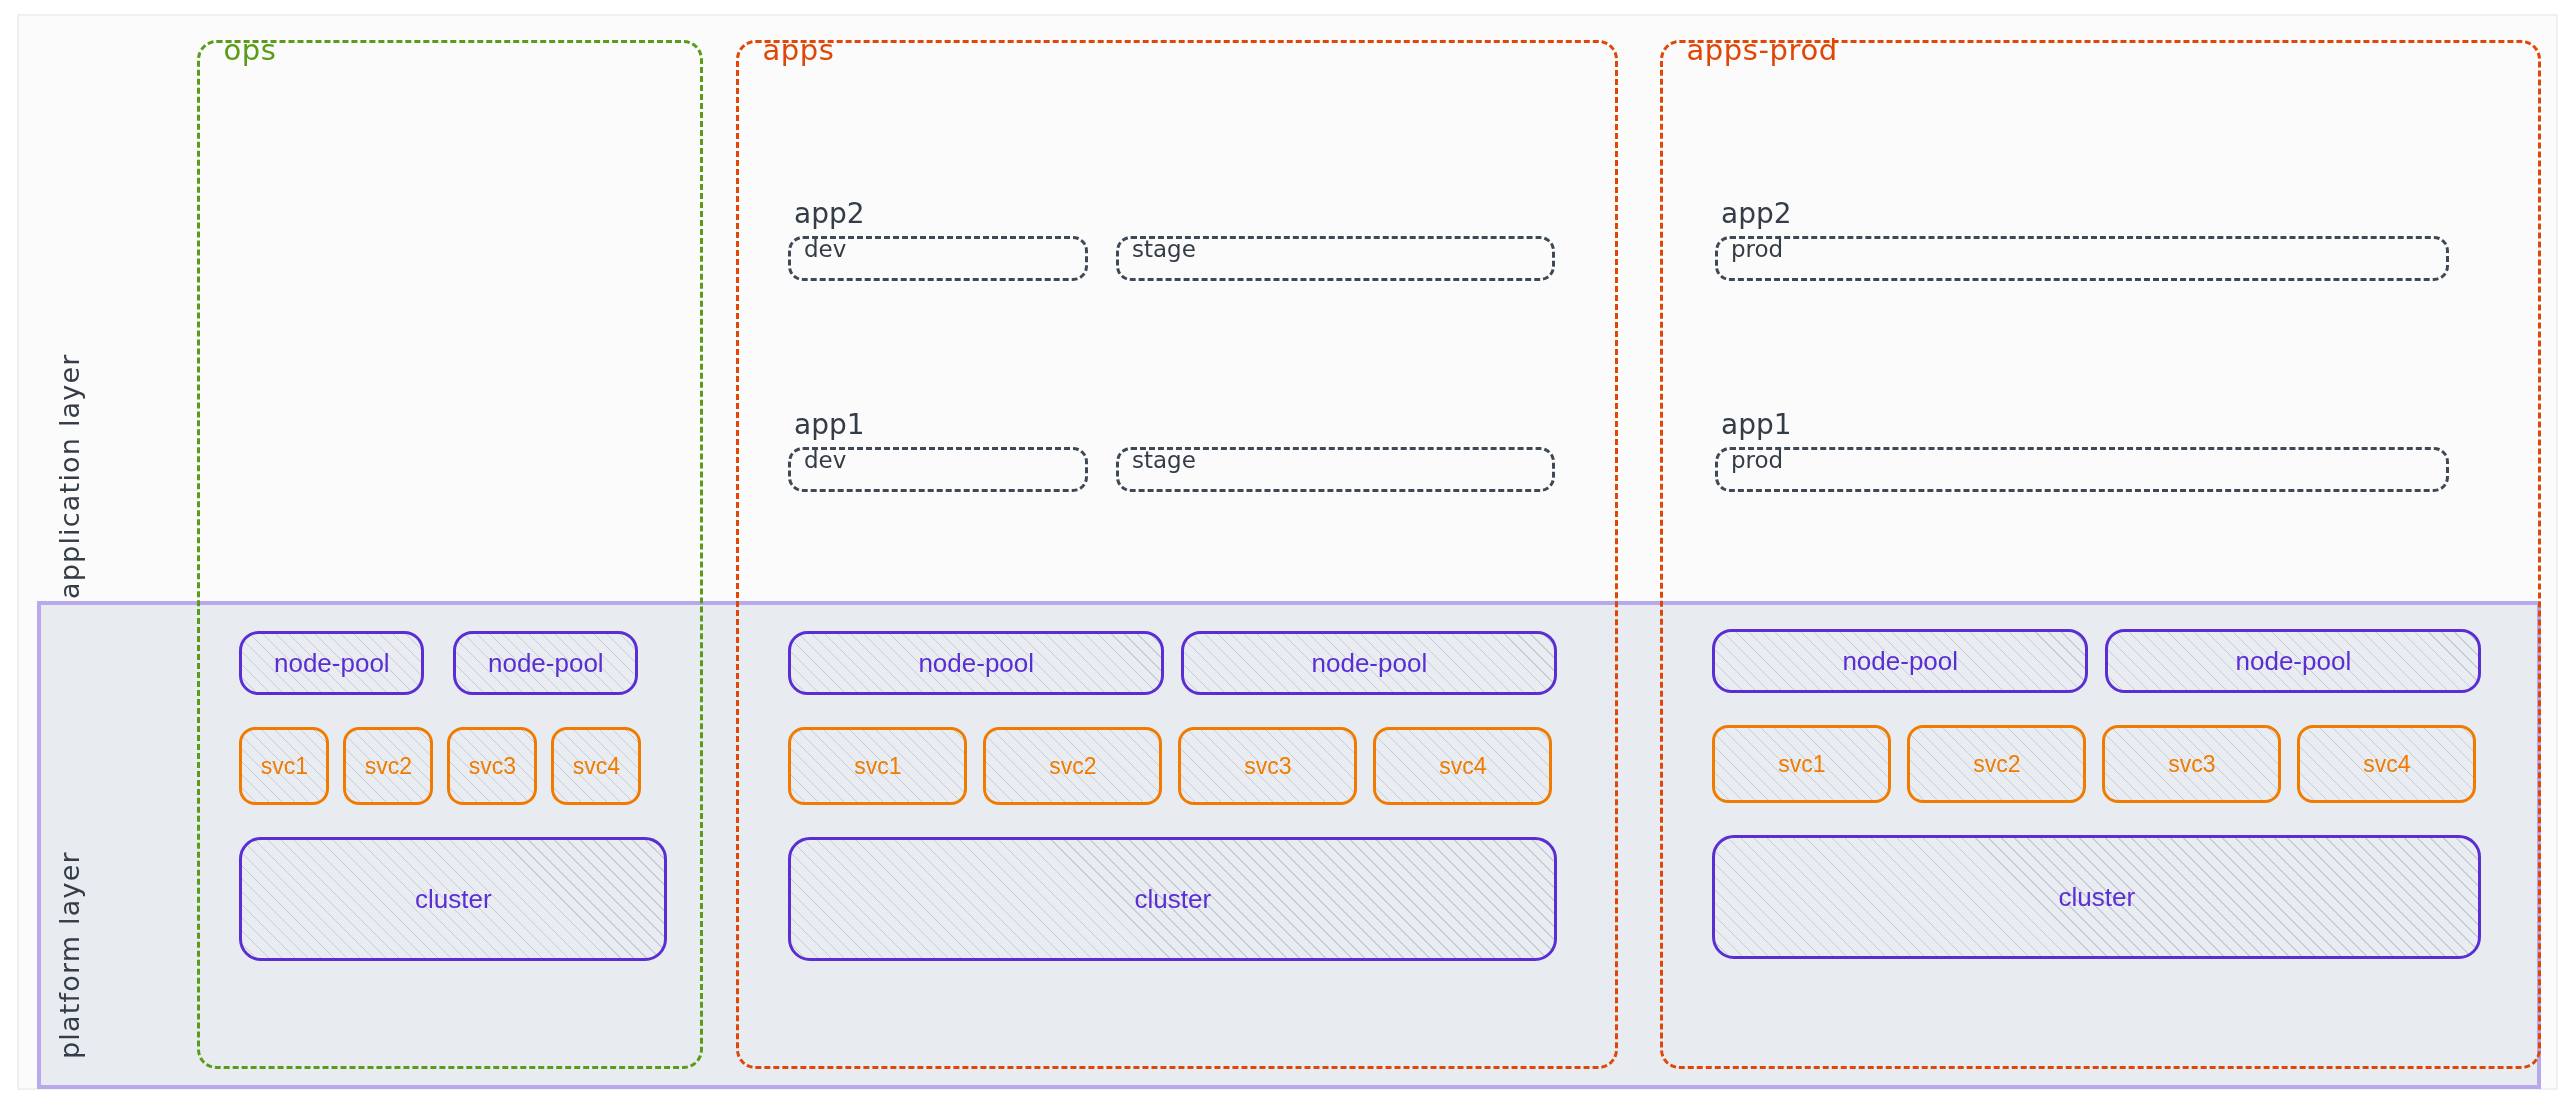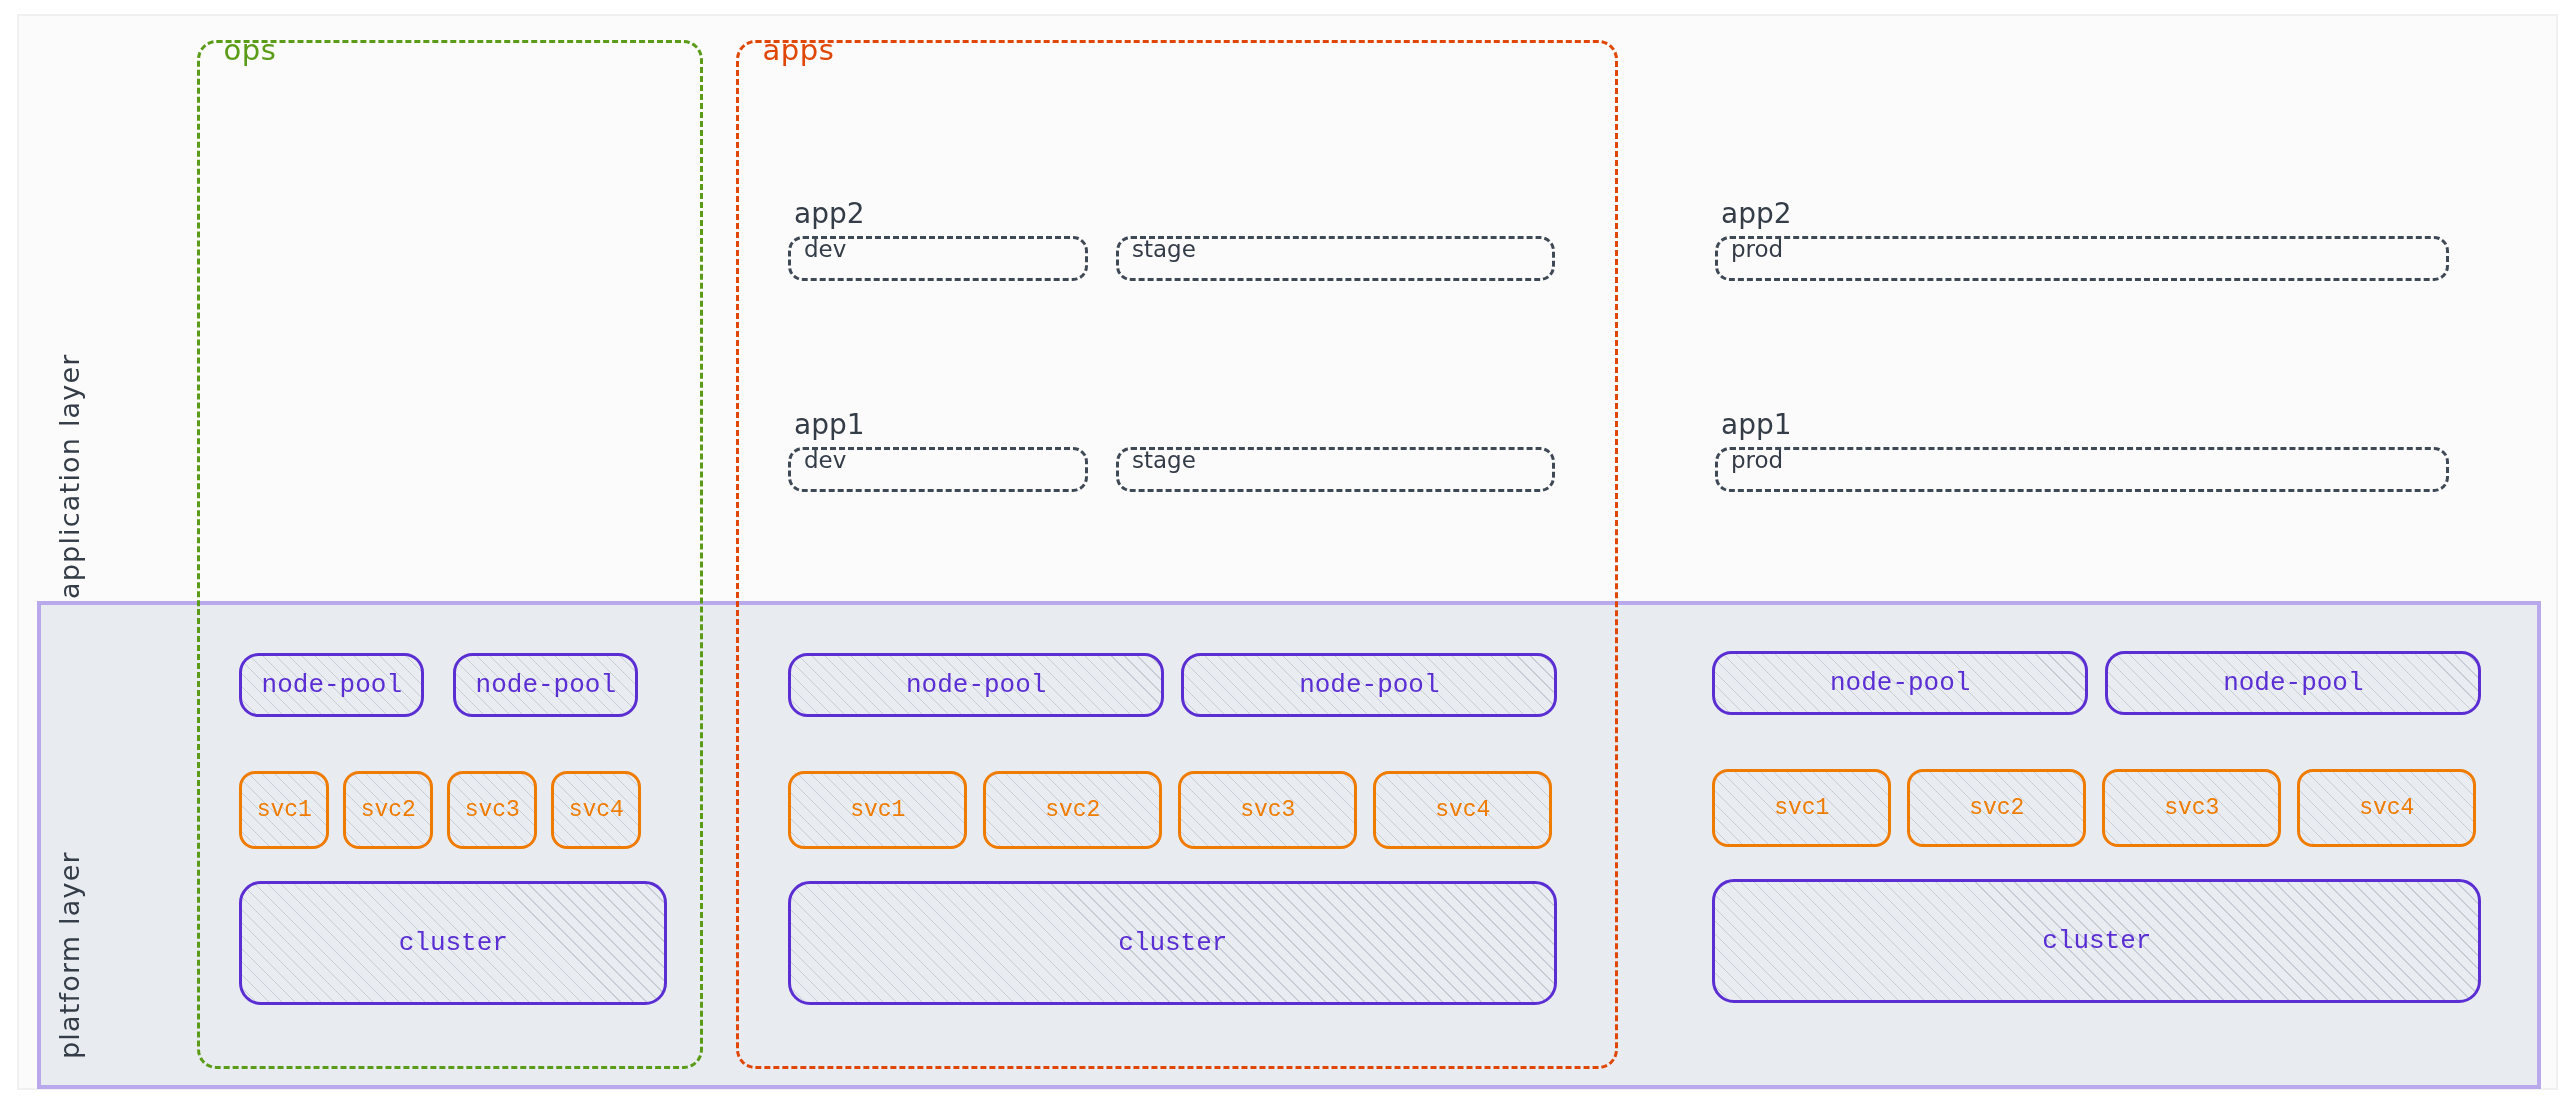--- a/index.html
+++ b/index.html
@@ -88,23 +88,22 @@
 
   
   .plat-col{position:absolute;z-index:6;}
   .np-row,.svc-row{display:flex;}
   .box{
     position:relative;box-sizing:border-box;
     display:flex;align-items:center;justify-content:center;
     background-color:#e9edf2;
     background-image:repeating-linear-gradient(
        45deg, rgba(120,130,150,.30) 0 1.2px, transparent 1.2px 9.2px);
-    font-family:Liberation Mono, monospace;
+    font-family:Liberation Sans, sans-serif;
     text-align:left;
-    margin-top:22px;
   }
   .np{
     border:3.5px solid #5b2ed4;border-radius:19.6px;
     color:#5b2ed4;font-size:26px;height:64px;
   }
   .svc{
     border:3.5px solid #ef7c00;border-radius:16px;
     color:#ef7c00;font-size:23px;height:78px;
   }
   .cluster{
@@ -133,20 +132,23 @@
   <div id="lbl-plat" class="layer-label">platform layer</div>
 
   <div class="ns" id="ns-ops">
     <span class="ns-title">ops</span>
   </div>
 
   <div class="ns" id="ns-apps">
     <span class="ns-title">apps</span>
   </div>
 
+  <div class="ns" id="ns-apps-prod">
+    <span class="ns-title">apps-prod</span>
+  </div>
 
   <div class="app-group" style="left:769px;top:173px;">
     <span class="app-name">app2</span>
     <div class="env-row">
       <div class="env-box" style="width:300px;">
         <span>dev</span>
       </div>
       <div class="env-box" style="width:439px;">
         <span>stage</span>
       </div>

